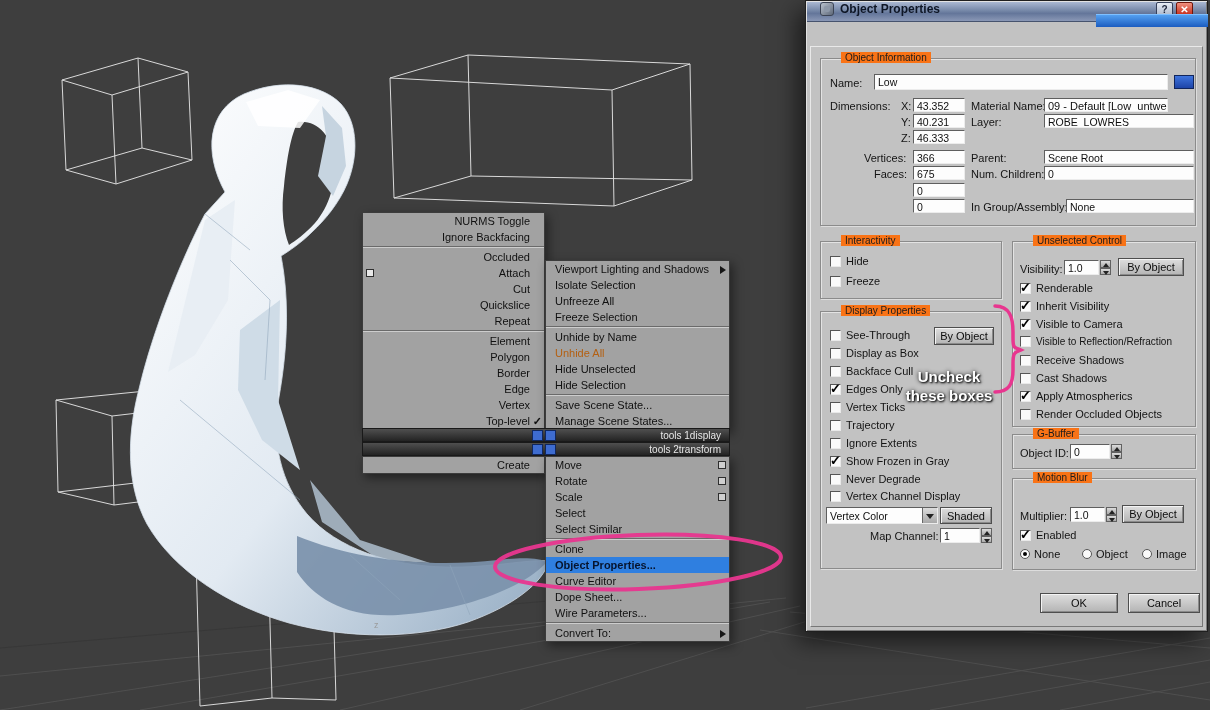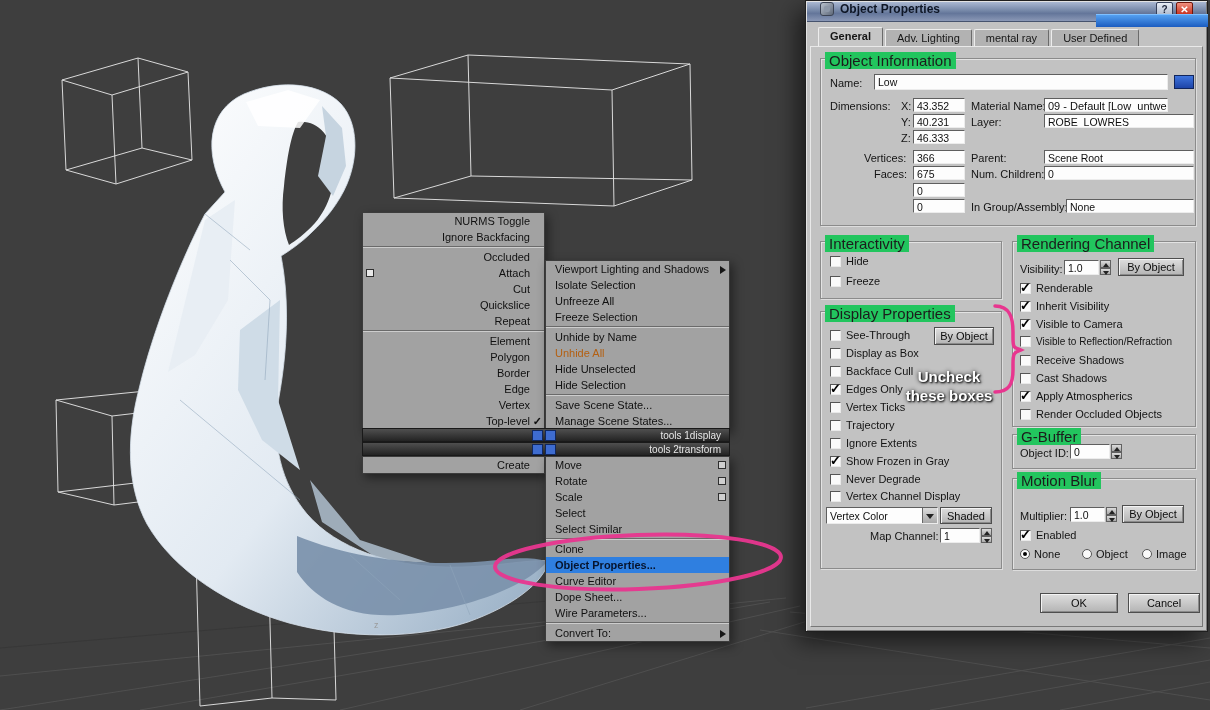--- a/index.html
+++ b/index.html
@@ -45,21 +45,21 @@
   #bgfrag{position:absolute;left:290px;top:13px;width:112px;height:13px;z-index:1;
           background:linear-gradient(#54a0f0,#1b5cc0);border-top:1px solid #7fc0ff}
   .tabs{position:absolute;left:12px;top:28px;display:flex;gap:2px;z-index:2}
   .tab{height:17px;line-height:16px;font-size:11px;color:#161616;padding:0 11px;background:#b2b2b2;
        border:1px solid;border-color:#ededed #6b6b6b #9a9a9a #ededed;border-bottom:none;border-radius:2px 2px 0 0}
   .tab.active{background:#c6c6c6;height:19px;margin-top:-2px;font-weight:bold}
   #content{position:absolute;left:4px;top:45px;right:4px;bottom:4px;background:#c2c2c2;
            border:1px solid;border-color:#e9e9e9 #787878 #787878 #e9e9e9}
 
   .fs{position:absolute;border:1px solid #8b8b8b;box-shadow:inset 1px 1px 0 rgba(255,255,255,.55),1px 1px 0 rgba(255,255,255,.45)}
-  .lg{position:absolute;top:-7px;left:4px;background:#22c55e;padding:0 4px;font-size:15px;color:#1c1c1c;white-space:nowrap}
+  .lg{position:absolute;top:-7px;left:20px;background:#f97316;padding:0 4px;font-size:10px;color:#1c1c1c;white-space:nowrap}
   .lab{position:absolute;font-size:11px;color:#141414;white-space:nowrap}
   .fld{position:absolute;background:#fdfdfd;border:1px solid;border-color:#5f5f5f #ececec #ececec #5f5f5f;
        font-size:10.5px;color:#0f0f0f;line-height:12px;padding:1px 3px;white-space:nowrap;overflow:hidden}
   .btn{position:absolute;display:flex;align-items:center;justify-content:center;font-size:11px;color:#0d0d0d;
        background:linear-gradient(180deg,#dedede,#b4b4b4);border:1px solid #4e4e4e;
        box-shadow:inset 1px 1px 0 #f4f4f4,inset -1px -1px 0 #8a8a8a}
   .cbr{position:absolute;display:flex;align-items:center;gap:5px;font-size:11px;color:#141414;white-space:nowrap}
   .cb{width:11px;height:11px;flex:none;background:#fafafa;border:1px solid;border-color:#555 #e9e9e9 #e9e9e9 #555;position:relative}
   .cb.on::after{content:"\2713";position:absolute;left:-1px;top:-4px;font-size:13px;font-weight:bold;color:#000}
   .rr{position:absolute;display:flex;align-items:center;gap:4px;font-size:11px;color:#141414;white-space:nowrap}
@@ -211,26 +211,20 @@
 
   <div id="dlg">
     <div id="titlebar">
       <span class="appicon"></span>
       <span class="ttl">Object Properties</span>
       <span class="winbtn">?</span>
       <span class="winbtn close">✕</span>
     </div>
     <div id="bgfrag"></div>
 
-    <div class="tabs">
-      <div class="tab active">General</div>
-      <div class="tab">Adv. Lighting</div>
-      <div class="tab">mental ray</div>
-      <div class="tab">User Defined</div>
-    </div>
     <div id="content"></div>
 
     <div class="fs" style="left:14px;top:57px;width:376px;height:168px">
       <span class="lg">Object Information</span>
     </div>
     <span class="lab" style="left:24px;top:76px">Name:</span>
     <div class="fld" style="left:68px;top:73px;width:294px;height:16px">Low</div>
     <div style="position:absolute;left:368px;top:74px;width:20px;height:14px;background:linear-gradient(#3e74de,#1d44a8);border:1px solid #11255c"></div>
 
     <span class="lab" style="left:24px;top:99px">Dimensions:</span>
@@ -326,21 +320,21 @@
     <span class="lab" style="left:64px;top:529px">Map Channel:</span>
     <div class="spin" style="left:134px;top:527px;width:52px;height:15px">
       <span class="sv">1</span>
       <span class="sa">
           <div class="up"></div>
           <div class="dn"></div>
         </span>
     </div>
 
     <div class="fs" style="left:206px;top:240px;width:184px;height:186px">
-      <span class="lg">Rendering Channel</span>
+      <span class="lg">Unselected Control</span>
     </div>
     <span class="lab" style="left:214px;top:262px">Visibility:</span>
     <div class="spin" style="left:258px;top:259px;width:47px;height:15px">
       <span class="sv">1.0</span>
       <span class="sa">
           <div class="up"></div>
           <div class="dn"></div>
         </span>
     </div>
     <div class="btn" style="left:312px;top:257px;width:66px;height:18px">By Object</div>

